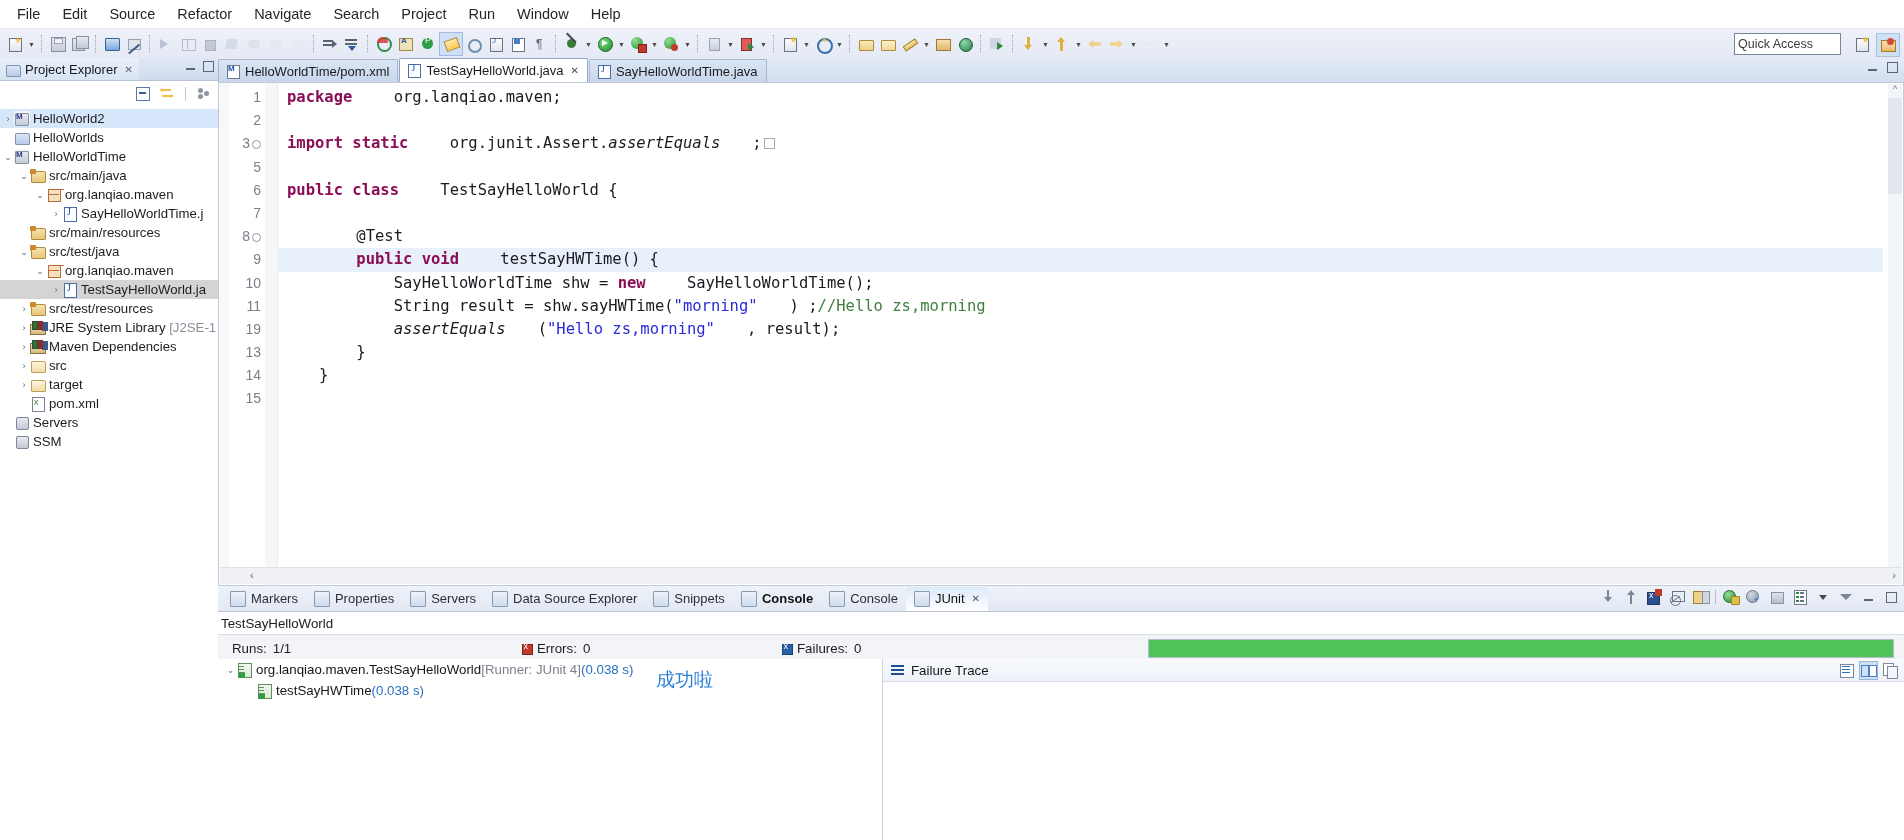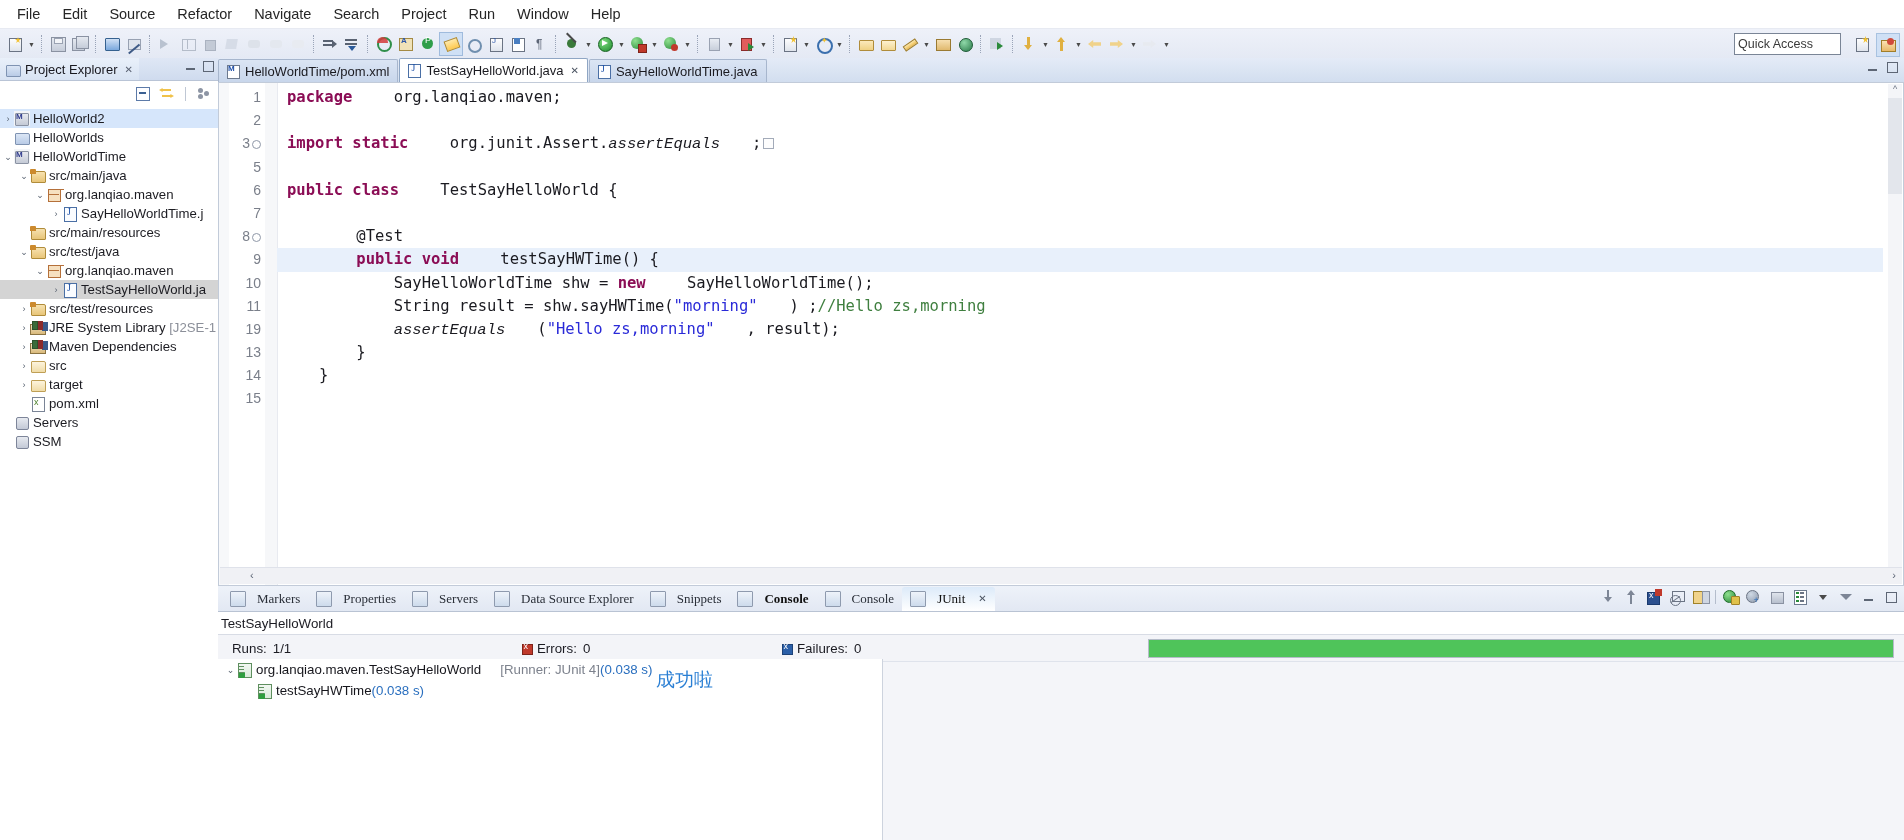--- a/index.html
+++ b/index.html
@@ -163,42 +163,42 @@
     border-right:1px solid #e8eaf0; }
   .ed-code { position:absolute; left:30px; top:3px; right:20px; bottom:0; }
   .lnum { height:23.2px; line-height:23.2px; font-size:14px; color:#7a7f8a;
     font-family:"Liberation Sans", sans-serif; padding-right:4px; }
   .cline { height:23.2px; line-height:23.2px; font-size:15.5px; white-space:pre;
     font-family:"DejaVu Sans Mono", monospace; padding-left:10px; }
   .cline.hl { background:#e8f0fb; }
   .kw { color:#8b0d55; font-weight:bold; }
   .str { color:#2a2ad8; }
   .cmt { color:#3f7f3f; }
-  .ital { font-style:italic; color:#1a1a20;font-family:Liberation Mono, monospace; }
+  .ital { font-style:italic; color:#1a1a20; }
   .plain { color:#1a1a20;padding-left:32px; }
   .foldmark { display:inline-block; width:9px; height:9px; border:1px solid #a3abb9;
     background:#fdfdfd; margin-left:2px; vertical-align:middle; }
   .hl-band { position:absolute; left:46px; width:12px; height:23.2px; background:#cfe0f5; }
 
   .ed-vscroll { position:absolute; right:1px; top:1px; bottom:18px; width:14px; background:#f4f5f8; }
   .ed-vscroll .up { height:14px; text-align:center; font-size:9px; color:#6a7383; }
   .ed-vscroll .thumb { position:absolute; top:14px; left:0; width:14px; height:96px; background:#e3e6ec; }
   .ed-hscroll { position:absolute; left:1px; right:1px; bottom:1px; height:16px; background:#f0f1f5;
     border-top:1px solid #dfe2ea; }
   .ed-hscroll .lt { position:absolute; left:30px; top:1px; font-size:11px; color:#5d6676; }
   .ed-hscroll .rt { position:absolute; right:6px; top:1px; font-size:11px; color:#5d6676; }
   .ed-changebar { position:absolute; left:46px; width:12px; background:
      repeating-linear-gradient(0deg,#9fc3e8 0 2px,#cfe0f5 2px 4px); }
 
   
   .bottom { position:absolute; left:0; right:0; top:528px; bottom:0; background:#f4f5f9; }
   .bt-tabrow { height:25px; display:flex; align-items:center; position:relative;
     background:linear-gradient(#eef2f9,#e2e8f3); border-bottom:1px solid #b9c3d3; padding-left:4px;}
-  .bt-tab { display:flex; align-items:center; gap:11px; height:24px; padding:0 8px;
-    font-size:13px; color:#2a2f38;font-family:Liberation Serif, serif;}
+  .bt-tab { display:flex; align-items:center; gap:5px; height:24px; padding:0 8px;
+    font-size:13px; color:#2a2f38;}
   .bt-tab.bold { font-weight:bold; color:#111; }
   .bt-tab.active { background:linear-gradient(#dceaf9,#ffffff); color:#111;
      border-radius:3px 3px 0 0; }
   .bt-tab .x { font-size:10px; color:#4b5462; margin-left:2px;}
   .bt-ico { width:14px; height:14px; position:relative; flex:none; }
   .bt-toolbar { position:absolute; right:4px; top:2px; display:flex; align-items:center; gap:6px;}
   .bt-tool { width:17px; height:18px; display:flex; align-items:center; justify-content:center;}
   .bt-tsep { width:1px; height:14px; background:#b4bdcc; }
 
   .ju-title { height:22px; background:#fff; font-size:13.3px; color:#1b1b22;
@@ -219,21 +219,21 @@
     color:#fff; font-family:"Liberation Sans",sans-serif;}
   .ju-progress { position:absolute; left:930px; right:10px; top:4px; height:17px;
     background:#ffffff; border:1px solid #b5bcc9; }
   .ju-progress .bar { height:100%; background:#4fc45a; }
 
   .ju-split { position:absolute; left:0; right:0; top:73px; bottom:0; display:flex; }
   .ju-tree { width:664px; background:#ffffff; border-right:1px solid #cdd3de; position:relative;
     overflow:hidden; }
   .ju-trow { display:flex; align-items:center; height:21px; white-space:nowrap; font-size:13.3px;
     color:#16161c; padding-left:6px;}
-  .ju-trow .dimtxt { color:#7d828d;padding-left:19px; }
+  .ju-trow .dimtxt { color:#7d828d; }
   .ju-trow .timetxt { color:#2a6fbf; }
   .ju-tw { width:13px; text-align:center; font-size:9px; color:#56606f; flex:none; }
   .ju-ticon { width:15px; height:14px; position:relative; flex:none; margin-right:4px;}
   .ju-ticon:before { content:""; position:absolute; left:1px; top:0px; width:12px; height:13px;
     background:linear-gradient(#f2f7f2,#d8ead8); border:1px solid #5f8f5f;}
   .ju-ticon:after { content:""; position:absolute; left:1px; top:3px; width:6px; height:1px;
     background:#5f8f5f; box-shadow: 0 3px 0 0 #5f8f5f, 0 6px 0 0 #5f8f5f;}
   .ju-ok { position:absolute; left:2px; bottom:-1px; width:6px; height:6px; background:#2f9e3f;
     border-radius:1px; }
   .success-zh { position:absolute; left:438px; top:8px; font-size:19px; color:#2a7fd4;
@@ -911,17 +911,43 @@
                   <span class="ju-tw"></span>
                   <span class="ju-ticon">
                     <span class="ju-ok"></span>
                   </span>
                   <span>testSayHWTime</span>
                   <span class="timetxt"> (0.038 s)</span>
                 </div>
               </div>
             <div class="success-zh">成功啦</div>
           </div>
+          <div class="ju-trace">
+            <div class="ju-trace-hd">
+              <span class="hamburger"></span>
+              <span>Failure Trace</span>
+              <div class="ju-trace-tools">
+                <div class="ju-trace-tool">
+                  <span class="ico">
+                      <span class="g" style="left:1px;top:1px;width:12px;height:12px;background:#fff;border:1px solid #7d8696;"></span>
+                    <span class="g" style="left:3px;top:3px;width:8px;height:1.4px;background:#2a6fbf;box-shadow:0 3px 0 0 #2a6fbf,0 6px 0 0 #2a6fbf;"></span>
+                    </span>
+                </div>
+                <div class="ju-trace-tool on">
+                  <span class="ico">
+                      <span class="g" style="left:0px;top:2px;width:6px;height:10px;background:#cfe0f5;border:1px solid #4a7fc1;"></span>
+                    <span class="g" style="left:8px;top:2px;width:6px;height:10px;background:#fdfdff;border:1px solid #4a7fc1;"></span>
+                    </span>
+                </div>
+                <div class="ju-trace-tool">
+                  <span class="ico">
+                      <span class="g" style="left:0px;top:0px;width:9px;height:11px;background:#fff;border:1px solid #7d8696;"></span>
+                    <span class="g" style="left:4px;top:3px;width:9px;height:11px;background:#f2f5fa;border:1px solid #7d8696;"></span>
+                    </span>
+                </div>
+              </div>
+            </div>
+          </div>
         </div>
       </div>
     </div>
   </div>
 </div>
 
 </body></html>

